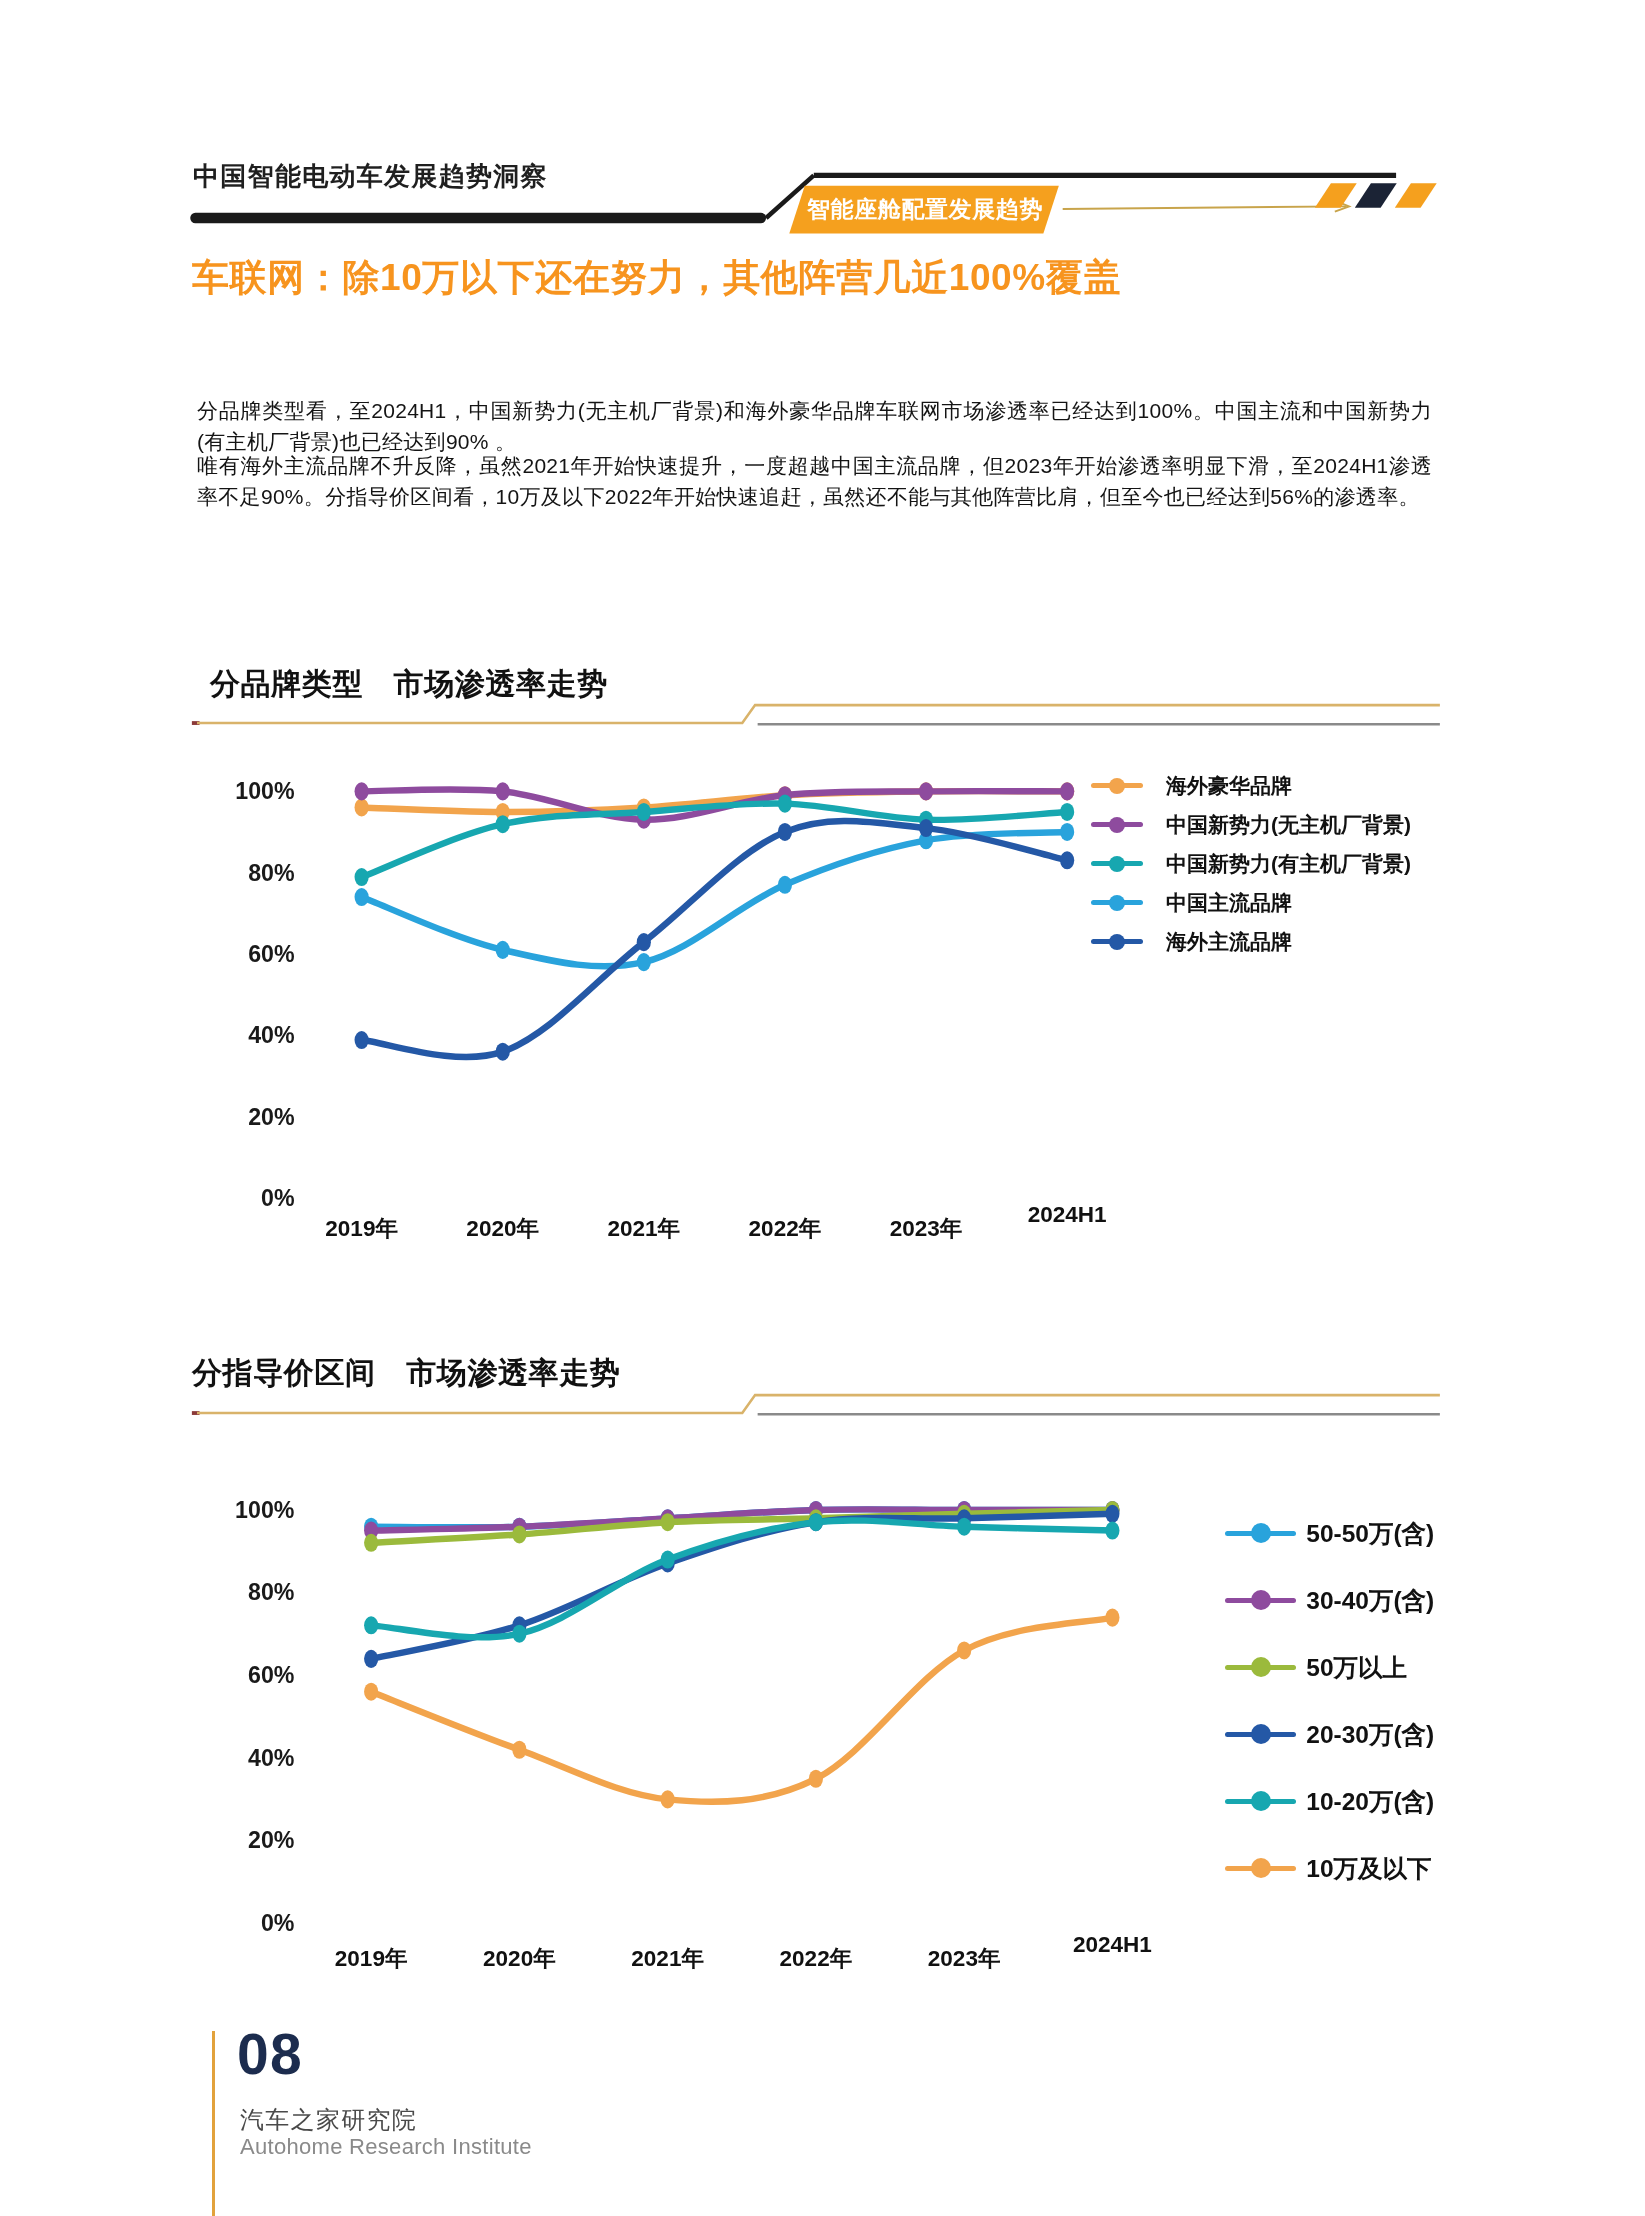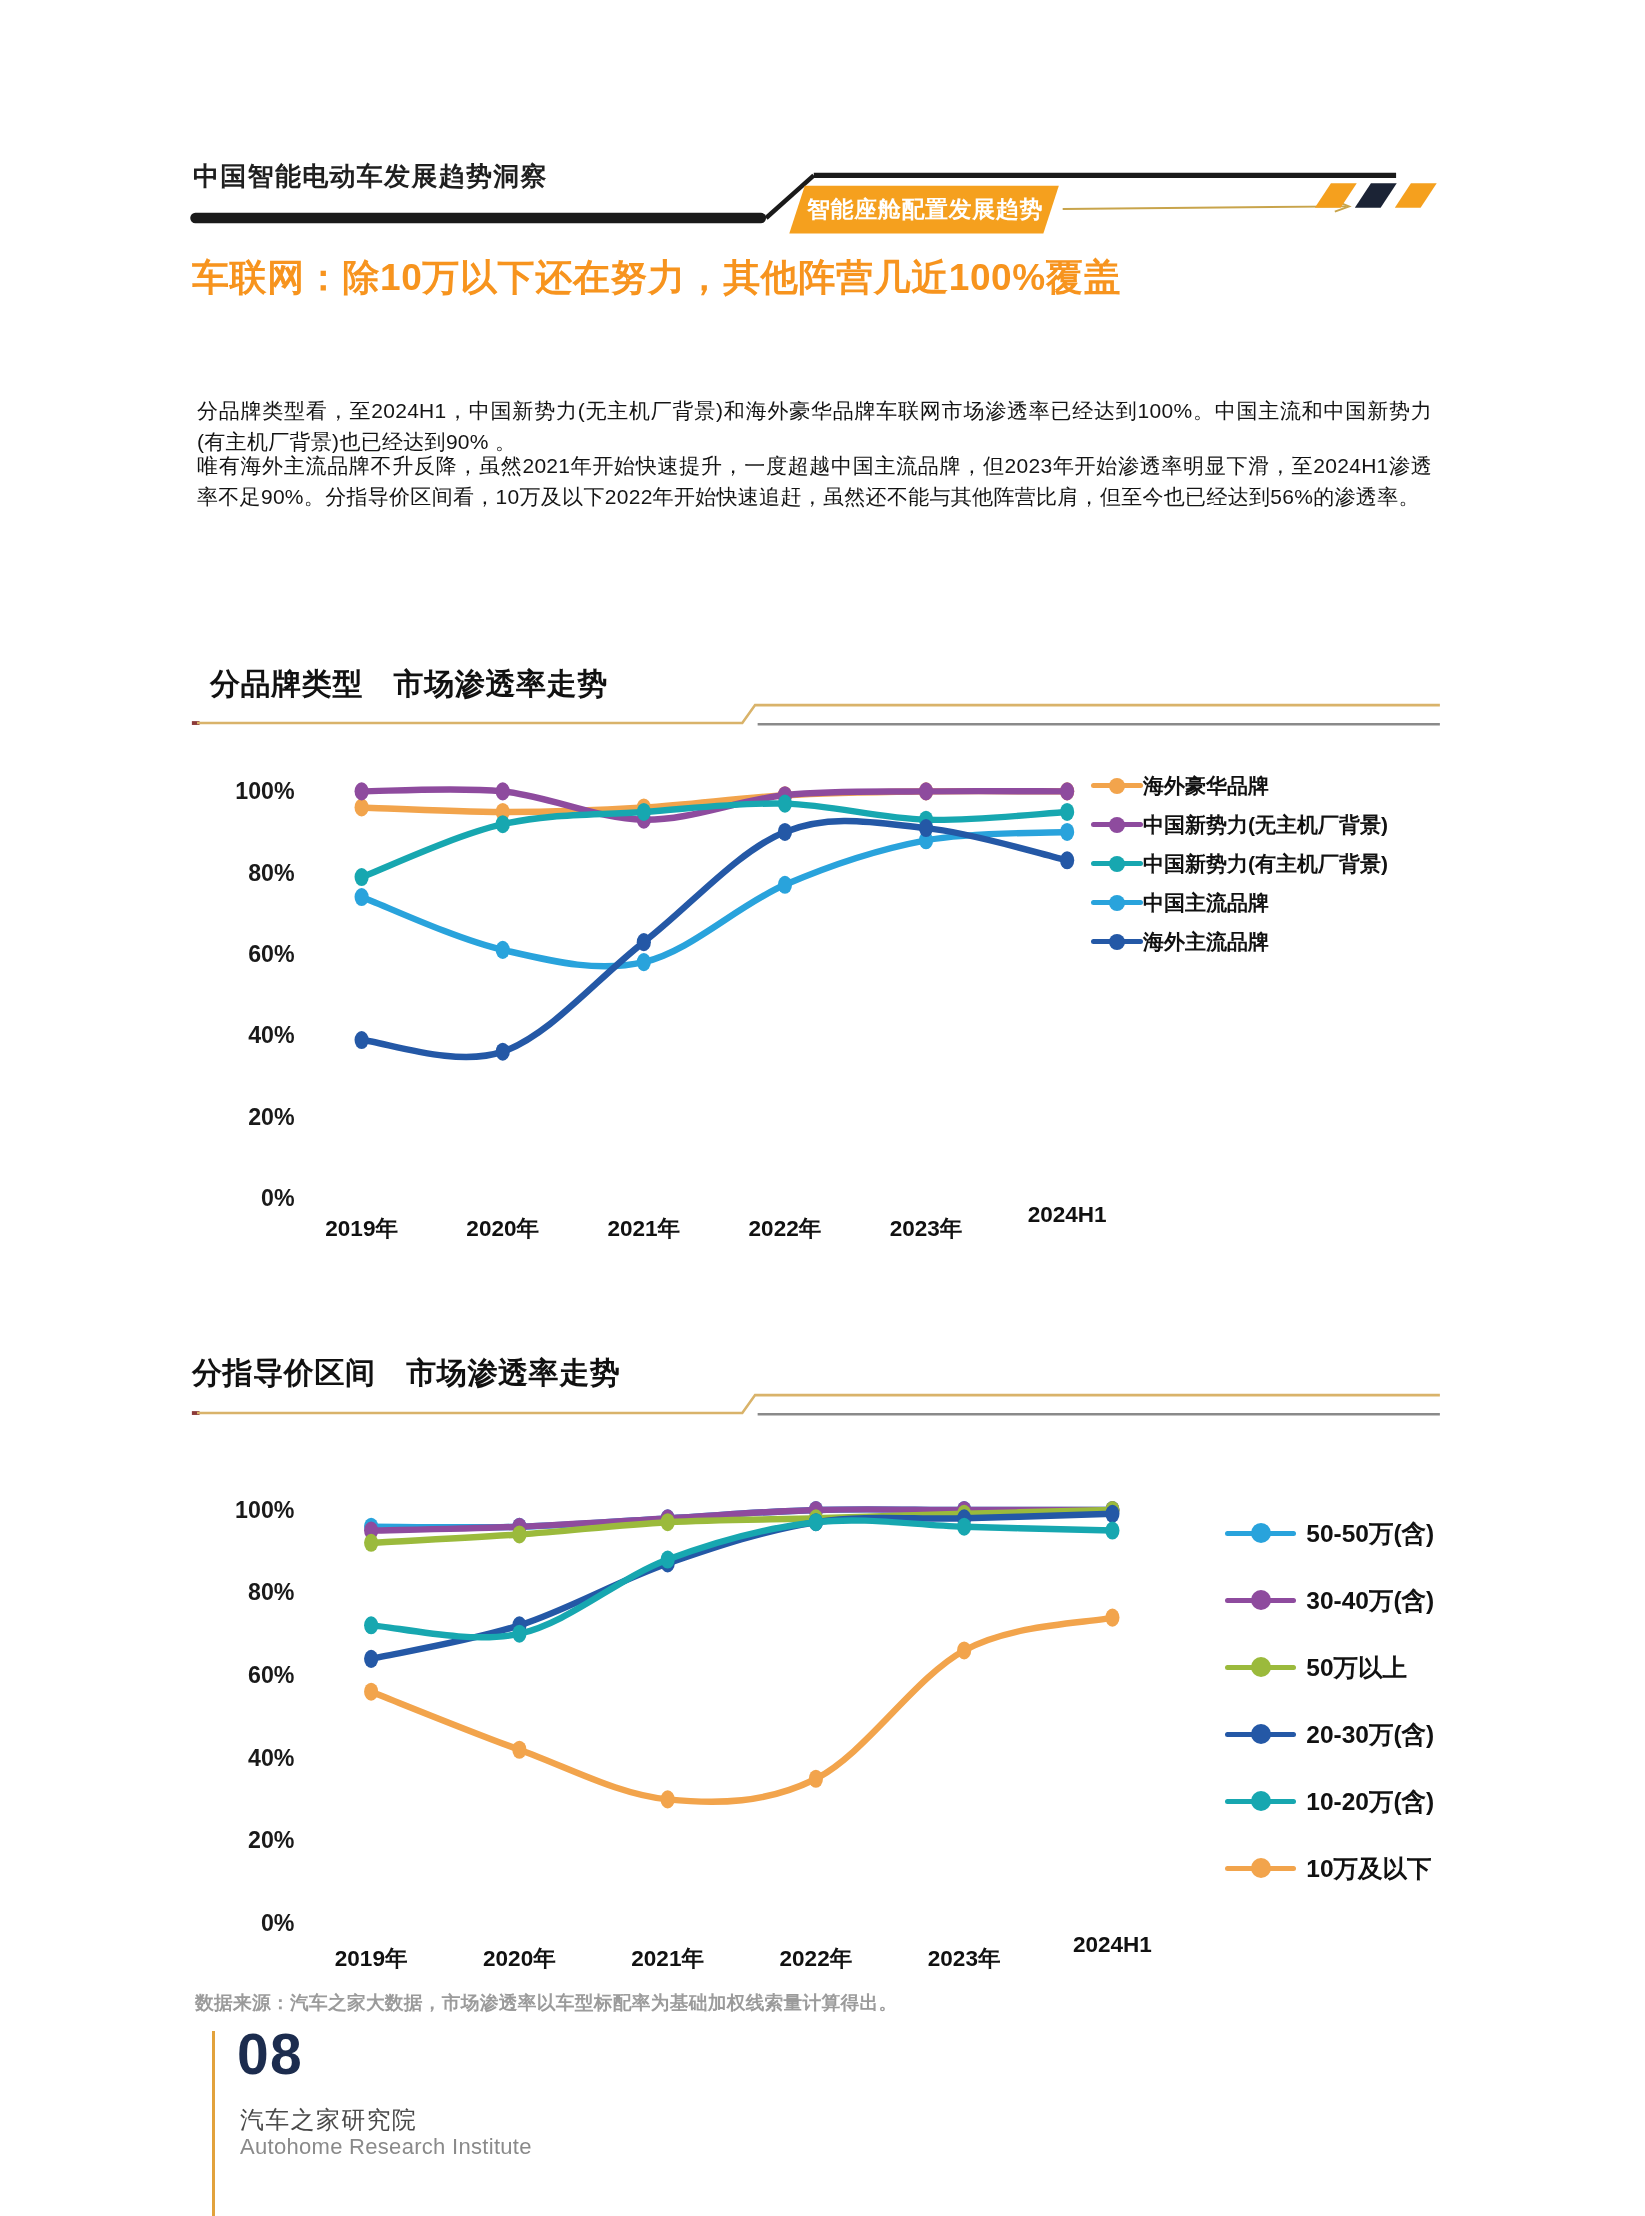--- a/index.html
+++ b/index.html
@@ -44,21 +44,21 @@
   .swatch{position:relative;display:inline-block;flex:0 0 auto;border-radius:2.6px;}
   .legend-sm .swatch{width:52px;height:4.5px;}
   .legend-lg .swatch{width:71px;height:5.8px;}
   .swatch .dot{
     position:absolute;left:50%;top:50%;transform:translate(-50%,-50%);
     border-radius:50%;
   }
   .legend-sm .swatch .dot{width:16px;height:16px;}
   .legend-lg .swatch .dot{width:20px;height:20px;}
   .legend-label{font-weight:700;color:#111;}
-  .legend-sm .legend-label{font-size:21px;margin-left:0;}
+  .legend-sm .legend-label{font-size:21px;margin-left:23px;}
   .legend-lg .legend-label{font-size:24.5px;margin-left:10.3px;}
   .footnote{
     left:195px;top:1990px;width:1161px;
     font-size:18.7px;font-weight:600;color:#9b9b9b;letter-spacing:0.3px;
   }
   .orange-bar{
     left:212px;top:2031px;width:3.2px;height:185px;
     background:#E2A23C;
   }
   .page-number{
@@ -289,21 +289,20 @@
         <span class="legend-label">10-20万(含)</span>
       </div>
       <div class="legend-item">
         <span class="swatch" style="background: rgb(242, 164, 76);">
           <span class="dot" style="background: rgb(242, 164, 76);"></span>
         </span>
         <span class="legend-label">10万及以下</span>
       </div>
     </div>
 
-  <div class="abs footnote">数据来源：汽车之家大数据，市场渗透率以车型标配率为基础加权线索量计算得出。</div>
 
   <div class="abs orange-bar"></div>
   <div class="abs page-number">08</div>
   <div class="abs institute-cn">汽车之家研究院</div>
   <div class="abs institute-en">Autohome Research Institute</div>
 
 </div>
 
 
 </body></html>

